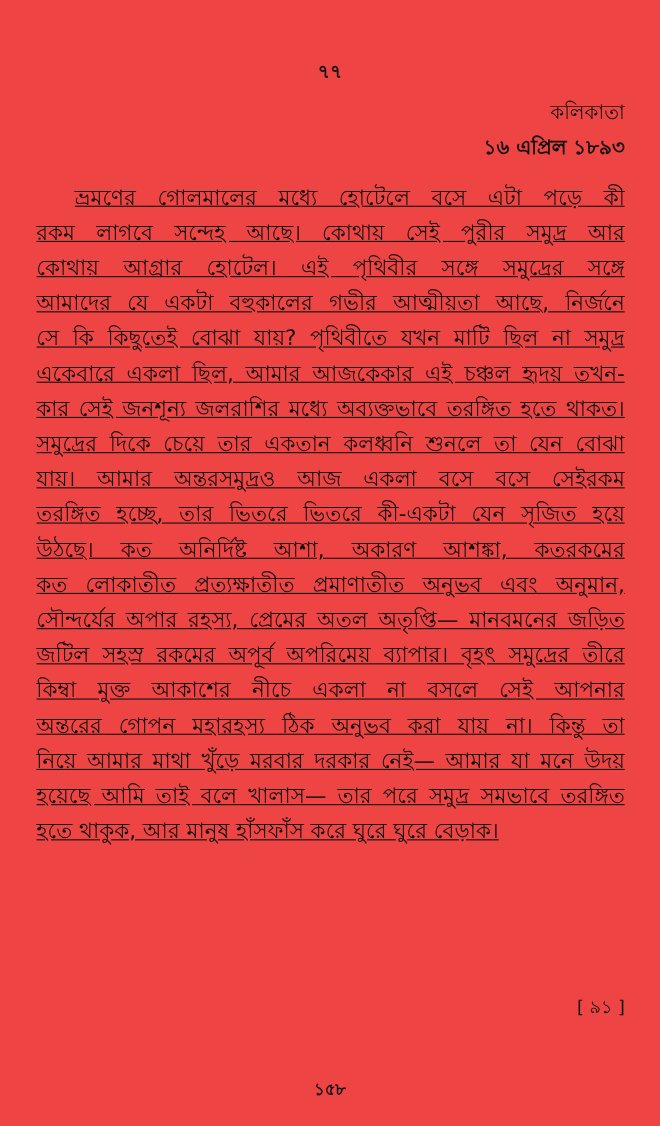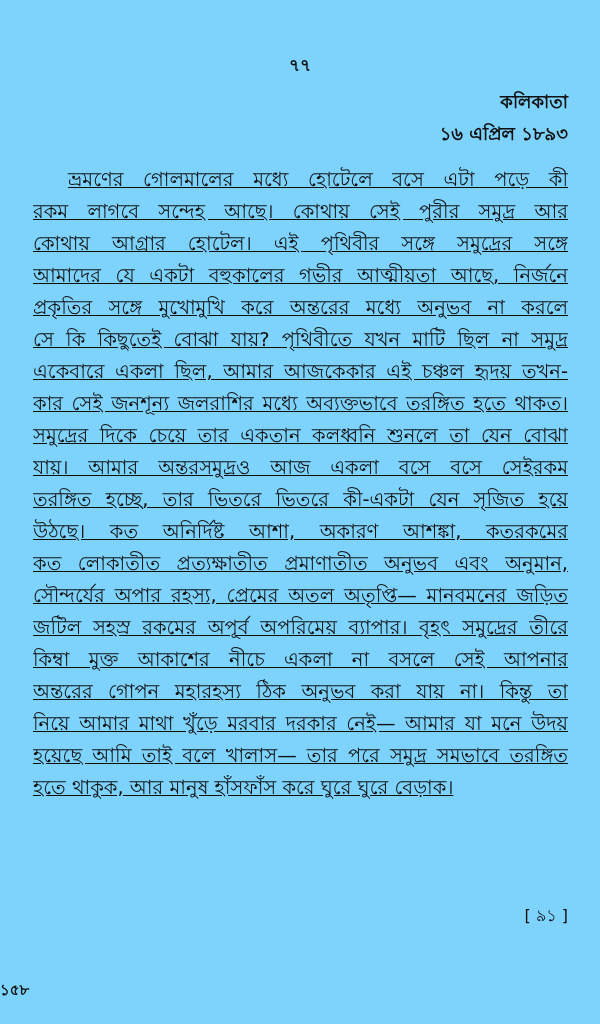--- a/index.html
+++ b/index.html
@@ -12,37 +12,37 @@
       height: 1024px;
       position: relative;
       overflow: hidden;
       font-family: "DejaVu Sans", sans-serif;
       color: #111111;
     }
     .page {
       position: absolute;
       left: 0; top: 0;
       width: 600px; height: 1024px;
-      background: #7dd3fc;
+      background: #ef4444;
     }
     .top-page-number {
       position: absolute;
       top: 52px;
       left: 0;
       width: 600px;
       text-align: center;
       font-size: 17px;
       font-weight: bold;
     }
     .place {
       position: absolute;
       top: 88px;
       right: 32px;
       font-size: 18px;
-      font-weight: bold;
+      font-weight: normal;
       text-align: right;
     }
     .date {
       position: absolute;
       top: 120px;
       right: 32px;
       font-size: 18px;
       font-weight: bold;
       text-align: right;
     }
@@ -74,40 +74,39 @@
       top: 903px;
       right: 32px;
       font-size: 16px;
       margin-left: 13px;
     }
     .bottom-page-number {
       position: absolute;
       top: 978px;
       left: 0;
       width: 600px;
-      text-align: left;
+      text-align: center;
       font-size: 15px;
       font-weight: bold;
       font-family: Liberation Serif, serif;
     }
   </style>
 </head>
 <body>
 
 <div class="page">
   <div class="top-page-number">৭৭</div>
   <div class="place">কলিকাতা</div>
   <div class="date">১৬ এপ্রিল ১৮৯৩</div>
 
   <div class="body-text">
     <span class="line first">ভ্রমণের গোলমালের মধ্যে হোটেলে বসে এটা পড়ে কী</span>
     <span class="line">রকম লাগবে সন্দেহ আছে। কোথায় সেই পুরীর সমুদ্র আর</span>
     <span class="line">কোথায় আগ্রার হোটেল। এই পৃথিবীর সঙ্গে সমুদ্রের সঙ্গে</span>
     <span class="line">আমাদের যে একটা বহুকালের গভীর আত্মীয়তা আছে, নির্জনে</span>
-    <span class="line">প্রকৃতির সঙ্গে মুখোমুখি করে অন্তরের মধ্যে অনুভব না করলে</span>
     <span class="line">সে কি কিছুতেই বোঝা যায়? পৃথিবীতে যখন মাটি ছিল না সমুদ্র</span>
     <span class="line">একেবারে একলা ছিল, আমার আজকেকার এই চঞ্চল হৃদয় তখন-</span>
     <span class="line">কার সেই জনশূন্য জলরাশির মধ্যে অব্যক্তভাবে তরঙ্গিত হতে থাকত।</span>
     <span class="line">সমুদ্রের দিকে চেয়ে তার একতান কলধ্বনি শুনলে তা যেন বোঝা</span>
     <span class="line">যায়। আমার অন্তরসমুদ্রও আজ একলা বসে বসে সেইরকম</span>
     <span class="line">তরঙ্গিত হচ্ছে, তার ভিতরে ভিতরে কী-একটা যেন সৃজিত হয়ে</span>
     <span class="line">উঠছে। কত অনির্দিষ্ট আশা, অকারণ আশঙ্কা, কতরকমের</span>
     <span class="line">কত লোকাতীত প্রত্যক্ষাতীত প্রমাণাতীত অনুভব এবং অনুমান,</span>
     <span class="line">সৌন্দর্যের অপার রহস্য, প্রেমের অতল অতৃপ্তি— মানবমনের জড়িত</span>
     <span class="line">জটিল সহস্র রকমের অপূর্ব অপরিমেয় ব্যাপার। বৃহৎ সমুদ্রের তীরে</span>

